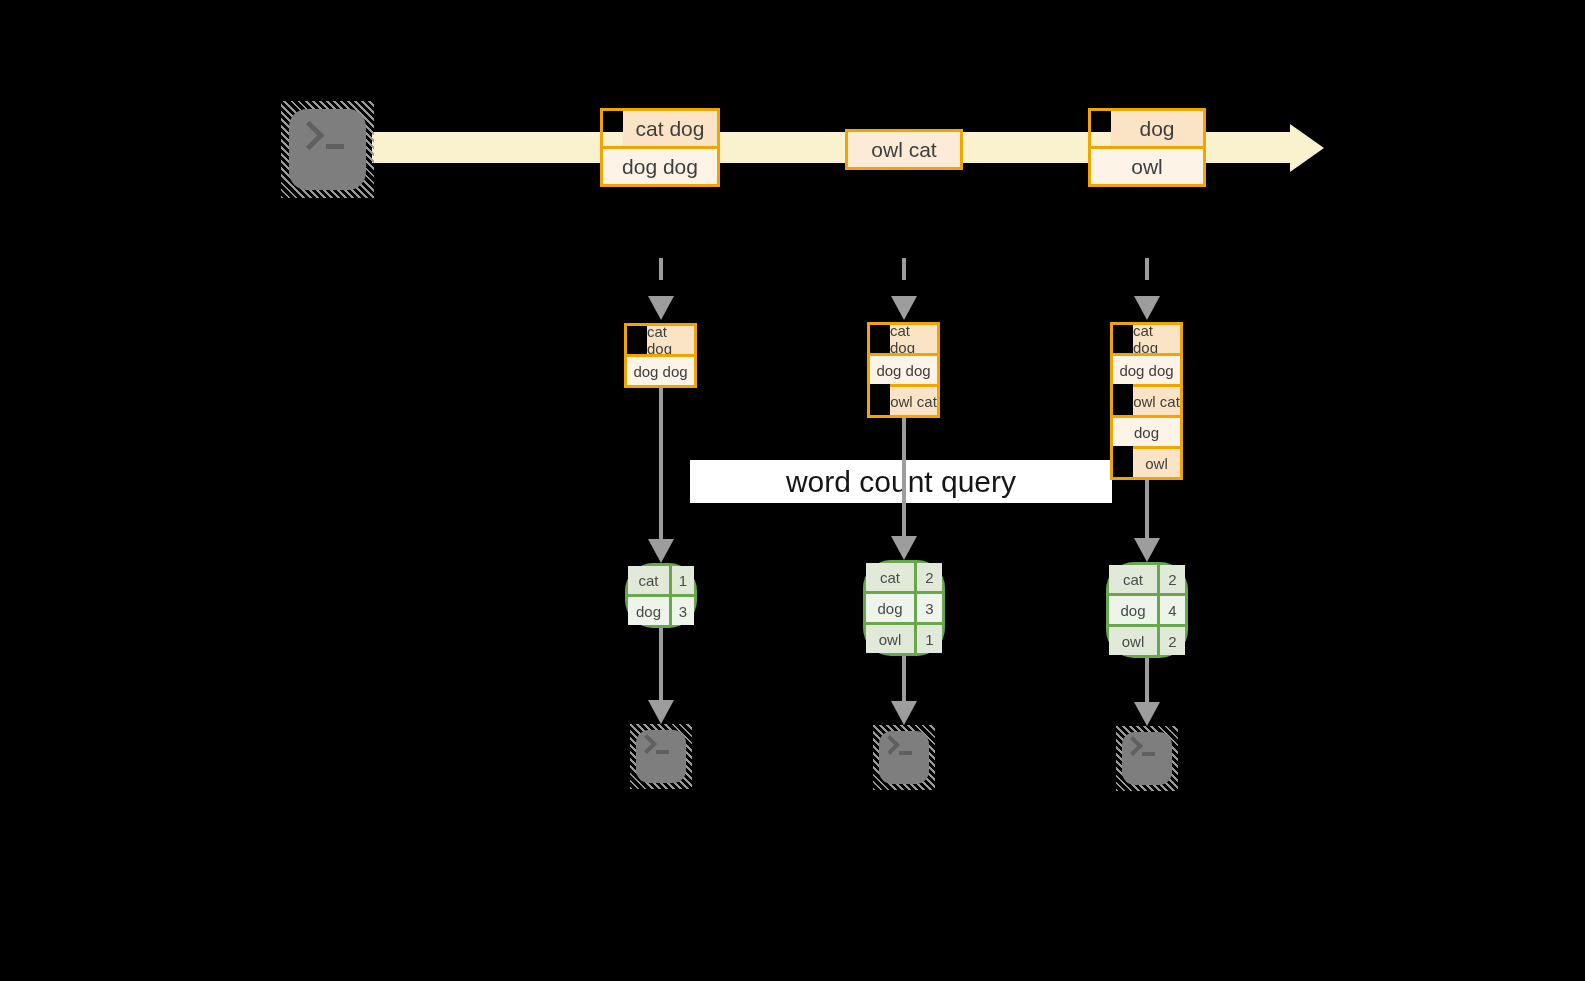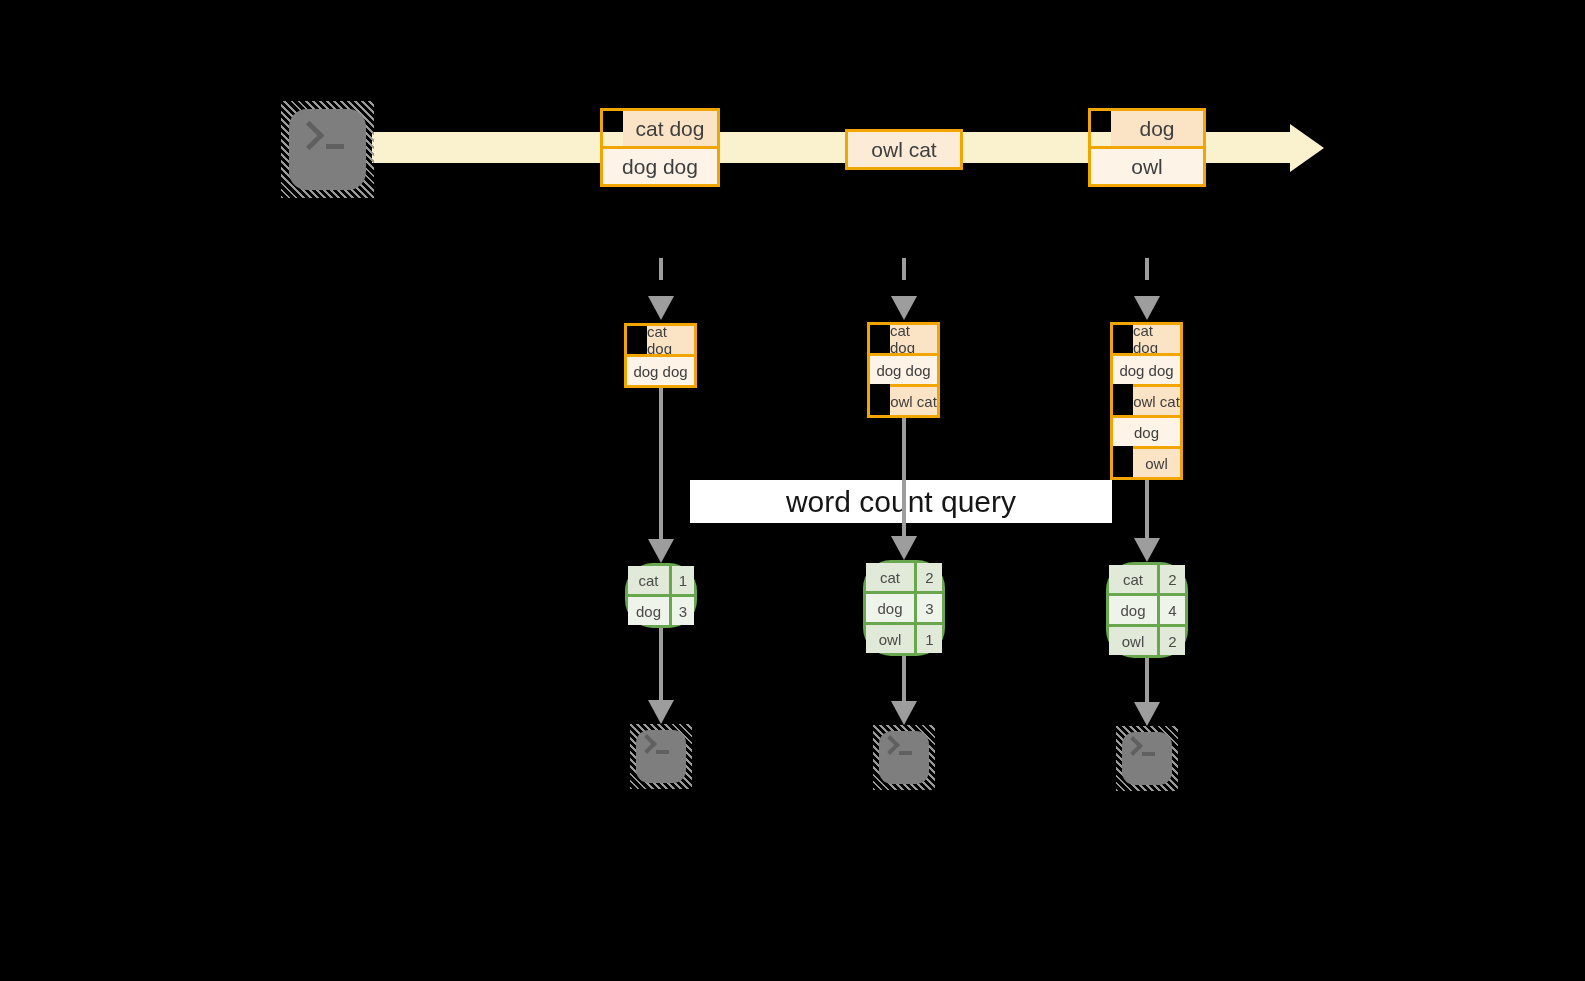--- a/index.html
+++ b/index.html
@@ -34,21 +34,21 @@
   .shade-a{background:var(--peach-a);margin-left:20px;}
   .shade-b{background:var(--peach-b);}
   .shade-m{background:var(--peach-m);}
   
   .dash{position:absolute;width:4px;z-index:2;
     background:repeating-linear-gradient(180deg,var(--line) 0 22px,transparent 22px 34px);}
   .vline{position:absolute;width:4px;background:var(--line);z-index:2;}
   .ahead{position:absolute;width:0;height:0;z-index:2;
     border-left:13px solid transparent;border-right:13px solid transparent;border-top:24px solid var(--line);}
   
-  .query{position:absolute;left:690px;top:480px;width:422px;height:43px;background:#ffffff;z-index:1;
+  .query{position:absolute;left:690px;top:460px;width:422px;height:43px;background:#ffffff;z-index:1;
     display:flex;align-items:center;justify-content:center;font-size:30px;color:#161616;}
   
   .counts{position:absolute;background:var(--green);padding:3px;display:grid;gap:3px;z-index:3;box-sizing:border-box;border-radius:28px;}
   .counts.w1{grid-template-columns:41px 22px;}
   .counts.w2{grid-template-columns:48px 25px;}
   .counts .cell{display:flex;align-items:center;justify-content:center;height:28px;font-size:15px;color:#4a4a4a;}
   .g-a{background:var(--gcell-a);}
   .g-b{background:var(--gcell-b);}
   
   .term{position:absolute;z-index:3;}

